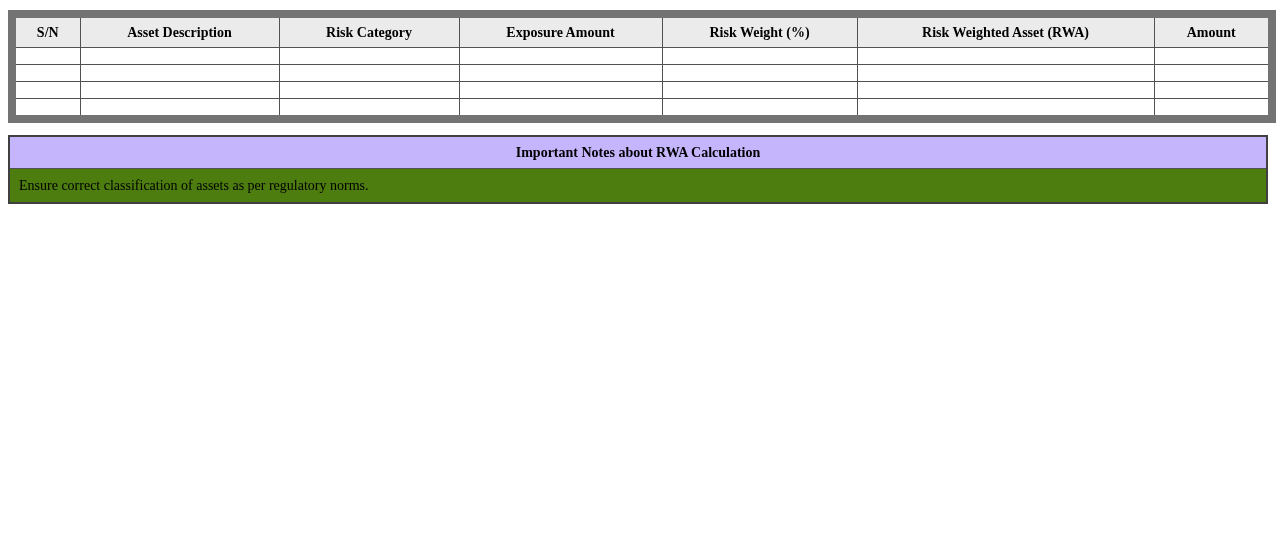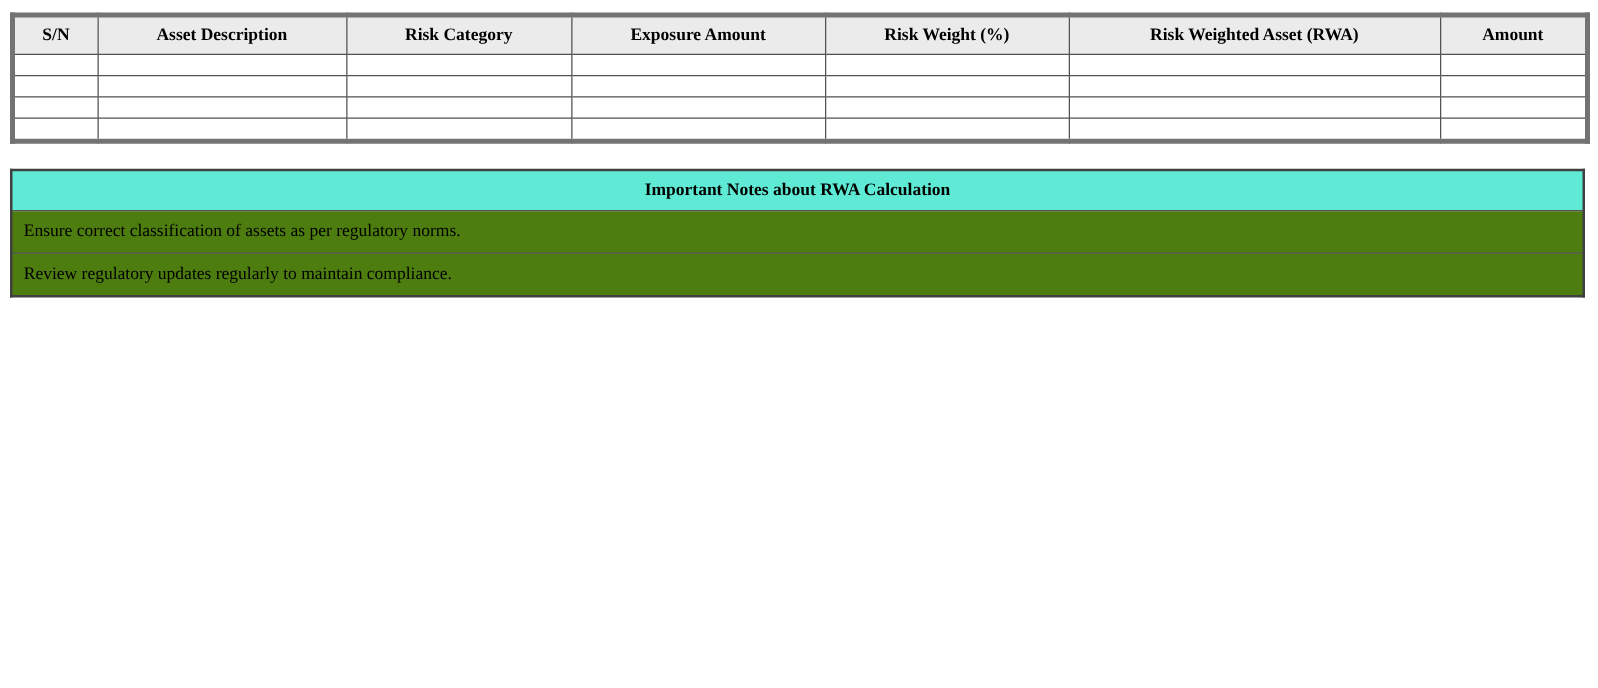--- a/index.html
+++ b/index.html
@@ -18,21 +18,21 @@
   }
   table {
     border-collapse: collapse;
     table-layout: fixed;
     width: 1260px;
   }
   .rwa-table {
     position: absolute;
     left: 8px;
     top: 10px;
-    border: 4px solid #737373;
+    border: 8px solid #737373;
   }
   .rwa-table th {
     border: 1px solid #525252;
     background: #ebebeb;
     font-weight: bold;
     font-size: 14px;
     text-align: center;
     height: 29px;
     padding: 0 2px;
     color: #000000;
@@ -44,21 +44,21 @@
     background: #ffffff;
   }
   .notes-table {
     position: absolute;
     left: 8px;
     top: 135px;
     border: 2px solid #404040;
   }
   .notes-table th {
     border: 1px solid #525252;
-    background: #5eead4;
+    background: #c4b5fd;
     font-weight: bold;
     font-size: 14px;
     text-align: center;
     height: 31px;
     padding: 0;
     color: #000000;
   }
   .notes-table td {
     border: 1px solid #525252;
     height: 33px;
@@ -147,19 +147,16 @@
   <table class="notes-table">
     <thead>
       <tr>
         <th>Important Notes about RWA Calculation</th>
       </tr>
     </thead>
     <tbody>
       <tr>
         <td>Ensure correct classification of assets as per regulatory norms.</td>
       </tr>
-      <tr>
-        <td>Review regulatory updates regularly to maintain compliance.</td>
-      </tr>
     </tbody>
   </table>
 
 </div>
 
 </body></html>

